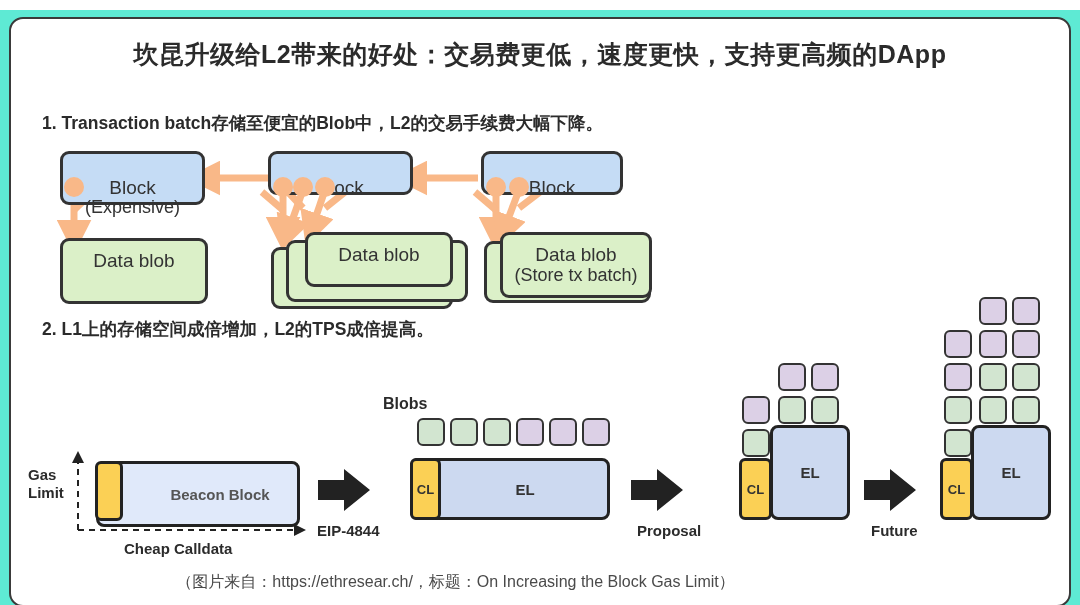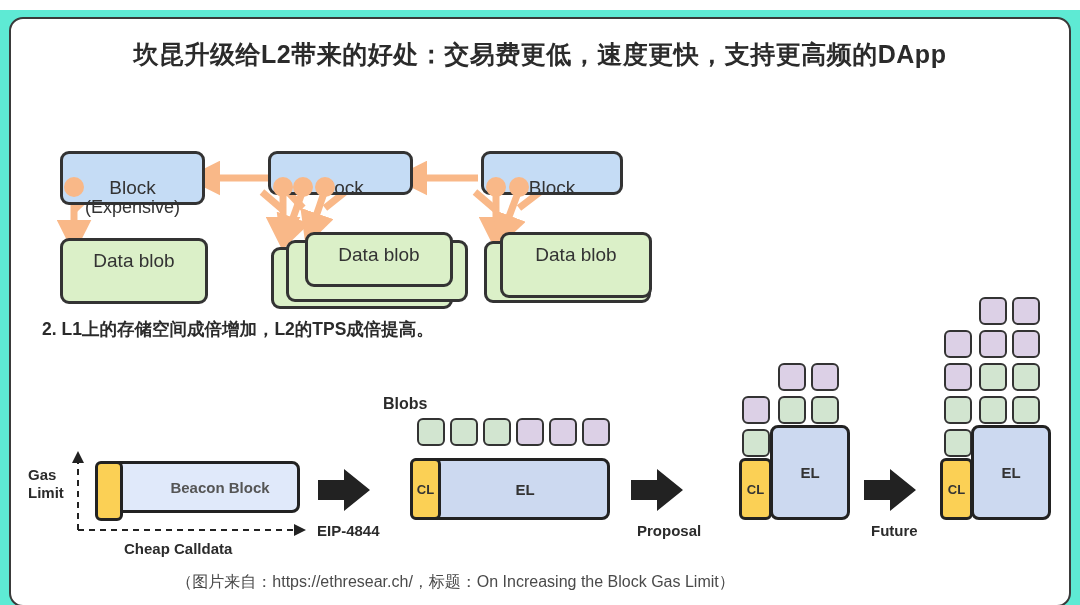--- a/index.html
+++ b/index.html
@@ -144,20 +144,21 @@
   }
 </style>
 </head>
 <body>
 
 <div id="root">
   <div class="frame"></div>
 
   <div class="title">坎昆升级给L2带来的好处：交易费更低，速度更快，支持更高频的DApp</div>
 
+  <div class="sec-head" id="sec1">1. Transaction batch存储至便宜的Blob中，L2的交易手续费大幅下降。</div>
 
   <svg class="osvg">
     <defs>
       <marker id="oa" markerWidth="5" markerHeight="5" refX="2.2" refY="2.5" orient="auto">
         <path d="M0,0 L5,2.5 L0,5 z" fill="#f9b888"></path>
       </marker>
     </defs>
 
     <path d="M478,168 L412,168" stroke="#f9b888" stroke-width="7" fill="none" marker-end="url(#oa)"></path>
     <path d="M268,168 L205,168" stroke="#f9b888" stroke-width="7" fill="none" marker-end="url(#oa)"></path>
@@ -208,20 +209,21 @@
   <div class="blob" style="left:305px; top:222px; width:148px; height:55px; z-index:8;">
     <div class="inner">
       <span>Data blob</span>
     </div>
   </div>
 
   <div class="blob" style="left:484px; top:231px; width:167px; height:62px; z-index:6;"></div>
   <div class="blob" style="left:500px; top:222px; width:152px; height:66px; z-index:7;">
     <div class="inner">
       <span>Data blob</span>
+      <span class="l2">(Store tx batch)</span>
     </div>
   </div>
 
   <div class="sec-head" id="sec2">2. L1上的存储空间成倍增加，L2的TPS成倍提高。</div>
 
   <svg class="axsvg">
     <defs>
       <marker id="ba" markerWidth="6" markerHeight="6" refX="3" refY="3" orient="auto">
         <path d="M0,0 L6,3 L0,6 z" fill="#222"></path>
       </marker>
@@ -231,21 +233,21 @@
 
     <path d="M78,520 L300,520" stroke="#222" stroke-width="2" stroke-dasharray="6,5" fill="none" marker-end="url(#ba)"></path>
   </svg>
 
   <div class="lbl" style="left:28px; top:456px; line-height:1.22; text-align:left;">
     <span style="display:inline-block; width:46px; white-space:normal;">Gas Limit</span>
   </div>
   <div class="lbl" style="left:124px; top:530px;">Cheap Calldata</div>
 
   <div class="box-cl" style="left:95px; top:451px; width:28px; height:60px;"></div>
-  <div class="beacon" style="left:96px; top:451px; width:204px; height:52px; padding-left:44px;">
+  <div class="beacon" style="left:96px; top:451px; width:204px; height:66px; padding-left:44px;">
     <span>Beacon Block</span>
   </div>
 
   <svg class="arrowblk" style="left:316px; top:456px;" width="56" height="48" viewBox="0 0 56 48">
     <path d="M2,14 L28,14 L28,3 L54,24 L28,45 L28,34 L2,34 z" fill="#222"></path>
   </svg>
   <div class="lbl" style="left:317px; top:512px;">EIP-4844</div>
 
   <div class="lbl" style="left:383px; top:385px; font-size:16px;">Blobs</div>
 

